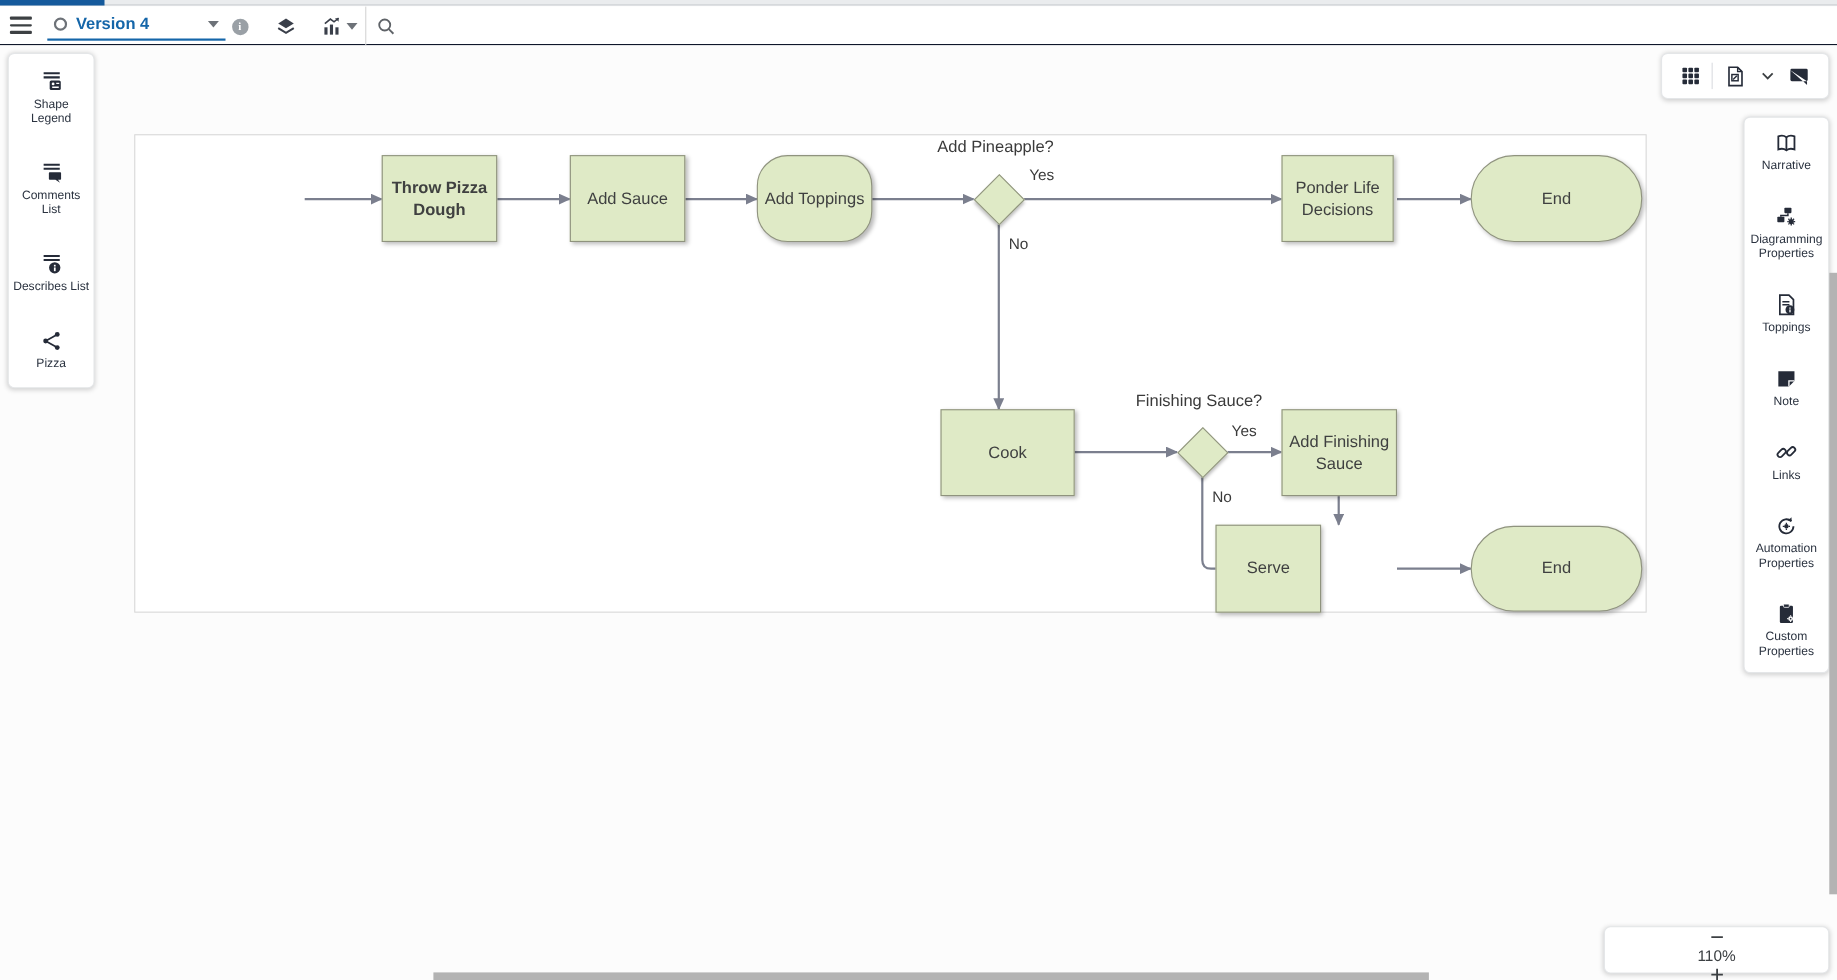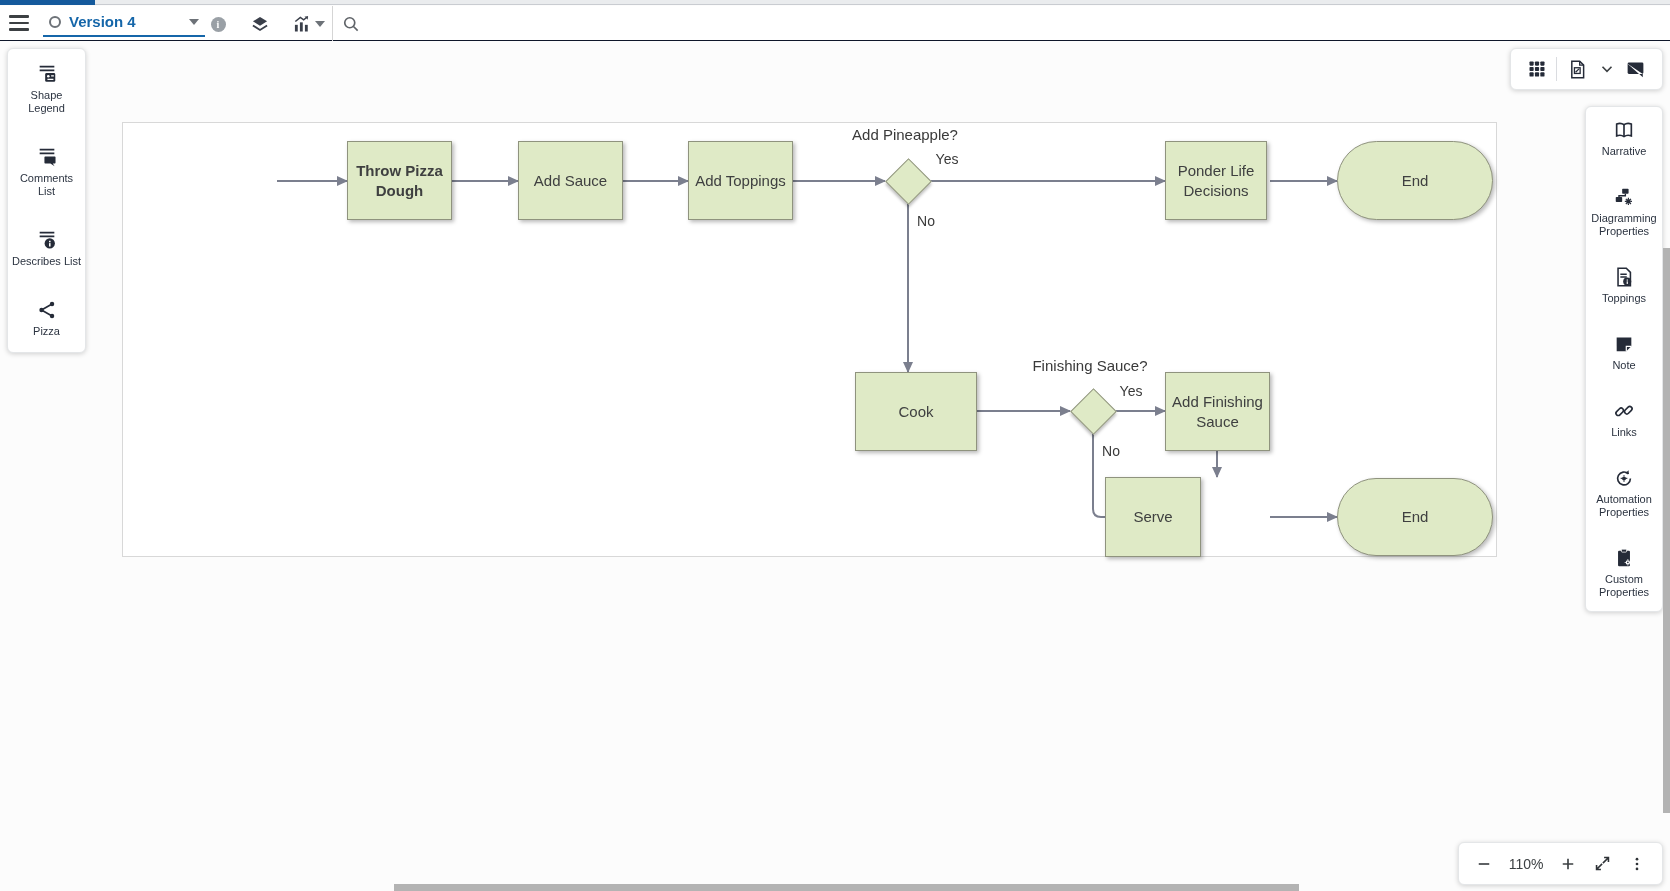--- a/index.html
+++ b/index.html
@@ -27,21 +27,21 @@
   .right-panel { left:1585px; top:106px; width:78px; height:506px; display:flex; flex-direction:column; justify-content:space-between; padding:12px 2px; }
   .panel-item { display:flex; flex-direction:column; align-items:center; gap:4px; cursor:pointer; }
   .panel-item svg { width:22px; height:22px; }
   .panel-item .pi-label { font-size:11px; line-height:13px; color:#2b3340; text-align:center; }
   .icon-dark { color:#252b38; }
 
   .canvas-toolbar { left:1510px; top:48px; width:153px; height:42px; display:flex; align-items:center; justify-content:space-evenly; padding:0 6px; }
   .ct-divider { width:1px; height:24px; background:#dadce0; }
   .ct-btn { display:flex; align-items:center; justify-content:center; cursor:pointer; }
 
-  .zoom-card { left:1458px; top:842px; width:205px; height:43px; display:flex; align-items:center; justify-content:space-evenly; }
+  .zoom-card { left:1458px; top:842px; width:205px; height:43px; display:flex; align-items:center; justify-content:space-evenly;flex-direction:column; }
   .zoom-level { font-size:14px; color:#3c4043; }
   .zoom-btn { display:flex; align-items:center; justify-content:center; cursor:pointer; }
 
   
   .hscroll-thumb { position:absolute; left:394px; top:884px; width:905px; height:7px; background:#b3b3b3; z-index:40; }
   .vscroll-thumb { position:absolute; left:1663px; top:248px; width:7px; height:565px; background:#b3b3b3; z-index:40; }
 
   
   .page-rect { position:absolute; left:122px; top:122px; width:1375px; height:435px; background:#fff; border:1px solid #d8d8d8; z-index:1; }
   #edges-svg { position:absolute; left:0; top:0; width:1670px; height:891px; z-index:2; }
@@ -130,21 +130,21 @@
       <path d="M1093,434 L1093,509 Q1093,517 1101,517 L1165,517" class="edge" marker-end="url(#arrowhead)"></path>
       <path d="M1270,517 L1337,517" class="edge" marker-end="url(#arrowhead)"></path>
     </svg>
   <div id="nodes-layer">
       <div class="node process" style="left: 347px; top: 141px; width: 105px; height: 79px; font-weight: bold;">
         <span>Throw Pizza Dough</span>
       </div>
       <div class="node process" style="left: 518px; top: 141px; width: 105px; height: 79px;">
         <span>Add Sauce</span>
       </div>
-      <div class="node process" style="left: 688px; top: 141px; width: 105px; height: 79px;">
+      <div class="node process" style="left: 688px; top: 141px; width: 105px; height: 79px; border-radius: 28px;">
         <span>Add Toppings</span>
       </div>
       <div class="node decision" style="left: 885px; top: 158px; width: 46px; height: 46px;">
         <div class="diamond" style="width: 33px; height: 33px; left: 6.5px; top: 6.5px;"></div>
       </div>
       <div class="node process" style="left: 1165px; top: 141px; width: 102px; height: 79px;">
         <span>Ponder Life Decisions</span>
       </div>
       <div class="node terminator" style="left: 1337px; top: 141px; width: 156px; height: 79px;">
         <span>End</span>

